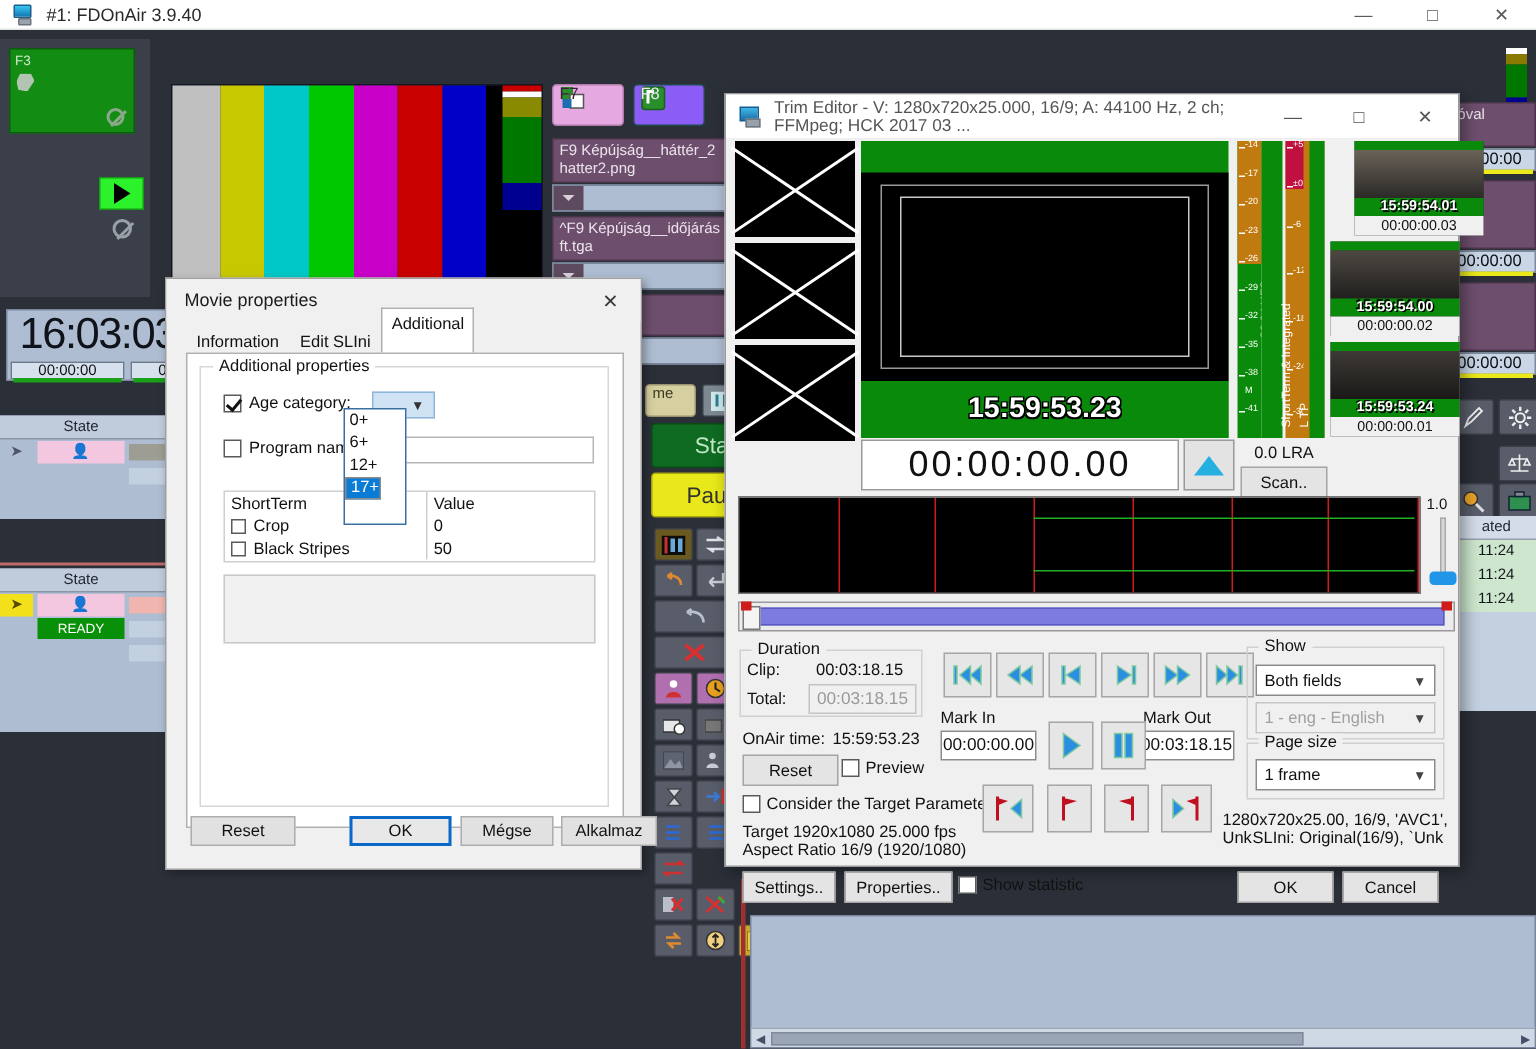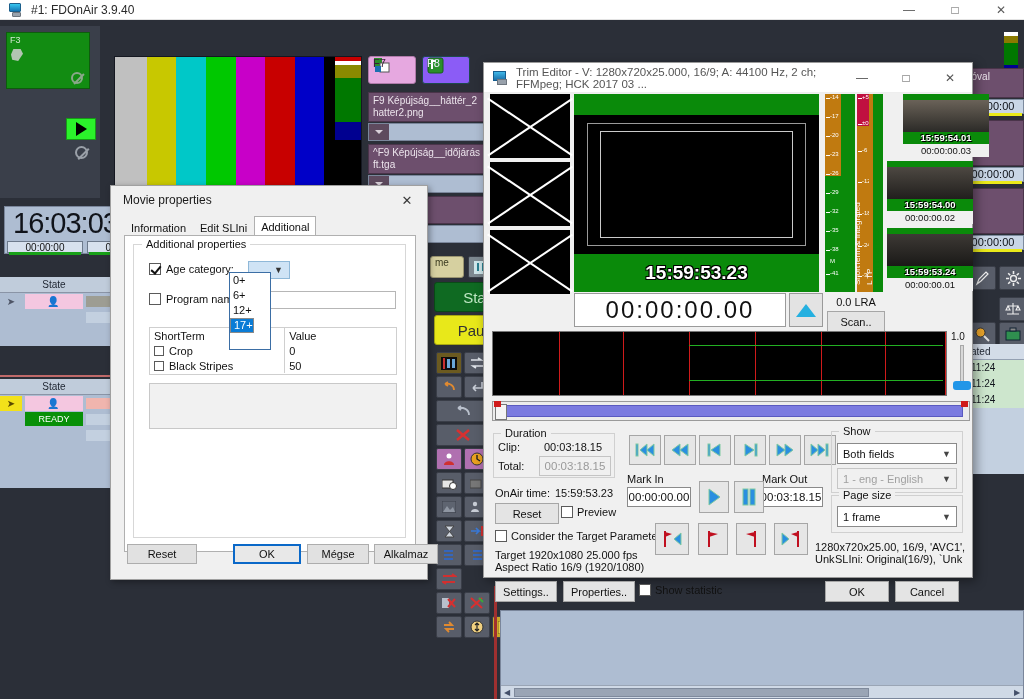--- a/index.html
+++ b/index.html
@@ -135,36 +135,36 @@
   #bot-scroll .thumb { height:9px; background:#9aa5b5; border:1px solid #7f8a9c; margin:0 1px;}
 
   #red-div { position:absolute; left:494px; top:560px; width:3px; height:139px; background:#a03030;}
   #red-div2 { position:absolute; left:0; top:459px; width:120px; height:2px; background:#c06a6a;}
 
   
   .ricon { position:absolute; width:28px; height:24px; background:#585d69; border:1px solid #3a3e48;
       border-radius:2px; display:flex; align-items:center; justify-content:center; color:#e9e9f0;}
 
   
-  #rtable { position:absolute; left:968px; top:318px; width:56px; height:130px; background:#c3d0e0;}
+  #rtable { position:absolute; left:968px; top:318px; width:56px; height:130px; background:#c3d0e0;text-align:center;}
   #rtable .rh { height:16px; background:#d3dce8; border-bottom:1px solid #94a0b2; font-size:10px; color:#1d2430; padding-left:3px; line-height:15px;}
   #rtable .rr { height:16px; font-size:10px; color:#12161d; padding-left:3px; line-height:16px; }
   #rtable .rr.g { background:#cde6cd; }
 
   
   #movieprops {
     position:absolute; left:110px; top:185px; width:318px; height:395px;
     background:#f0f0f0; border:1px solid #a0a0a0;
     box-shadow:2px 2px 6px rgba(0,0,0,.35);
   }
   #movieprops .mtitle { height:28px; display:flex; align-items:center; padding:0 0 0 12px; font-size:12px; color:#1a1a1a; background:#f0f0f0;}
   #movieprops .mclose { margin-left:auto; width:40px; height:28px; display:flex; align-items:center; justify-content:center; font-size:13px; color:#3a3a3a;}
   .tabstrip { position:absolute; left:13px; top:30px; width:292px; height:20px; display:flex; align-items:flex-end; font-size:11px;}
   .tab { height:18px; padding:0 6px; line-height:18px; color:#111; border:1px solid transparent; }
-  .tab.active { background:#fff; border:1px solid #b0b0b0; border-bottom:1px solid #fff; height:20px; line-height:20px;}
+  .tab.active { background:#fff; border:1px solid #b0b0b0; border-bottom:1px solid #fff; height:31px; line-height:20px;}
   .tabpanel { position:absolute; left:13px; top:49px; width:292px; height:490px; background:#fff; border:1px solid #b0b0b0;}
   .grpbox { position:absolute; left:8px; top:8px; width:273px; height:294px; border:1px solid #d7d7d7;}
   .grptitle { position:absolute; left:8px; top:-7px; background:#fff; padding:0 4px; font-size:11px; color:#111;}
   .ckrow { position:absolute; display:flex; align-items:center; font-size:11px; color:#111;}
   .ck { width:12px; height:12px; border:1px solid #5a5a5a; background:#fff; margin-right:5px; position:relative; flex:0 0 auto;}
   .ck.on:after{content:"";position:absolute;left:3px;top:0px;width:4px;height:8px;border:solid #111;border-width:0 2px 2px 0;transform:rotate(40deg);}
   .combo { position:absolute; background:#cfe3f5; border:1px solid #8fb8d8; height:18px; display:flex; align-items:center;}
   .combo .arr { margin-left:auto; margin-right:6px; color:#333; font-size:9px;}
   .txtfield { position:absolute; background:#fff; border:1px solid #b6b6b6; height:18px;}
   .proptable { position:absolute; background:#fff; border:1px solid #cfcfcf;}

